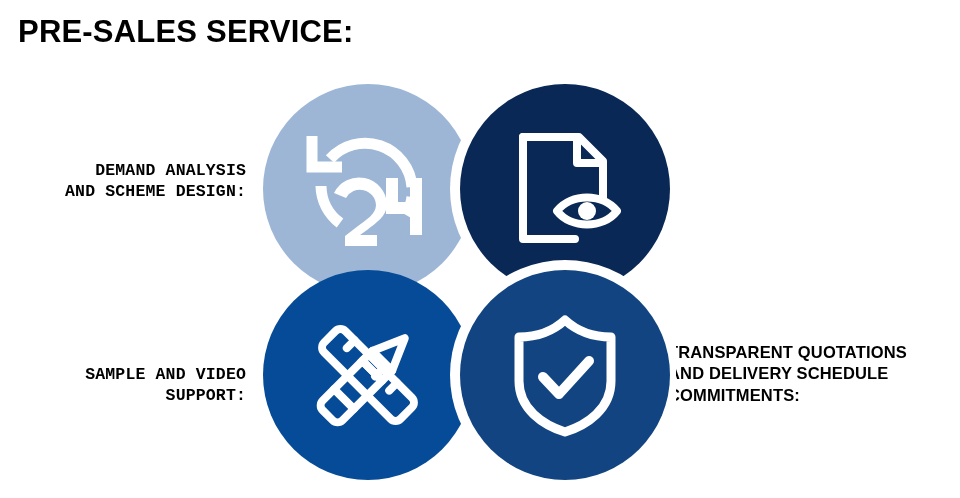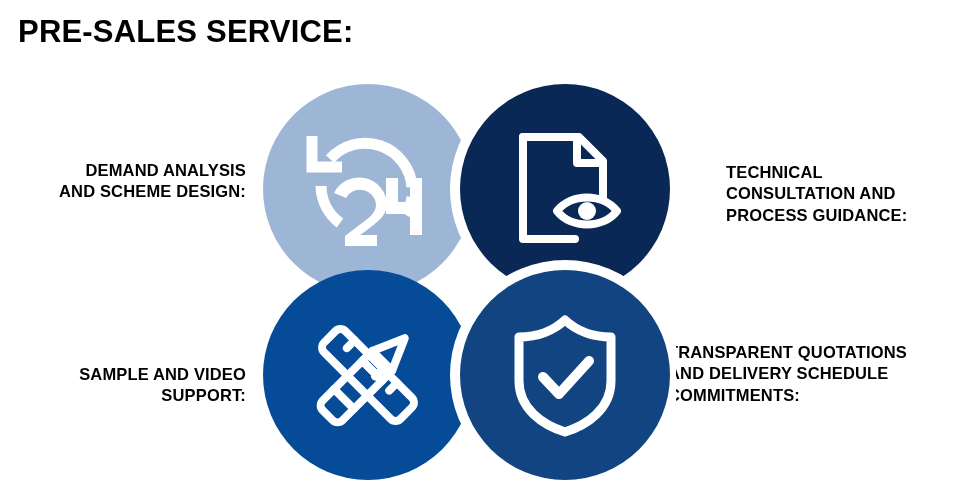--- a/index.html
+++ b/index.html
@@ -46,44 +46,41 @@
   .label {
     position: absolute;
     font-size: 16.5px;
     font-weight: 700;
     line-height: 1.30;
     color: #000000;
     letter-spacing: 0.15px;
     white-space: pre-line;
   }
 
-  .label-left  { text-align: right; }
+  .label-left  { text-align: right; font-family: Liberation Mono, monospace; }
   .label-right { text-align: left; }
 
   .label-demand      { right: 714px; top: 160px; width: 230px; }
   .label-sample      { right: 714px; top: 364px; width: 230px; }
   .label-technical   { left: 726px;  top: 162px; width: 226px; }
   .label-transparent { left: 668px;  top: 342px; width: 292px; }
 </style>
 </head>
 <body>
 
 <div class="infographic">
 
   <h1 class="page-title">PRE-SALES SERVICE:</h1>
 
   <div class="label label-left label-demand">DEMAND ANALYSIS
 AND SCHEME DESIGN:</div>
 
   <div class="label label-left label-sample">SAMPLE AND VIDEO
 SUPPORT:</div>
 
-  <div class="label label-right label-technical">TECHNICAL
-CONSULTATION AND
-PROCESS GUIDANCE:</div>
 
   <div class="label label-right label-transparent">TRANSPARENT QUOTATIONS
 AND DELIVERY SCHEDULE
 COMMITMENTS:</div>
 
   <div class="cluster">
     <svg viewBox="0 0 416 410" xmlns="http://www.w3.org/2000/svg">
 
       <g>
         <circle cx="108" cy="111" r="105" fill="#9DB6D6"></circle>

